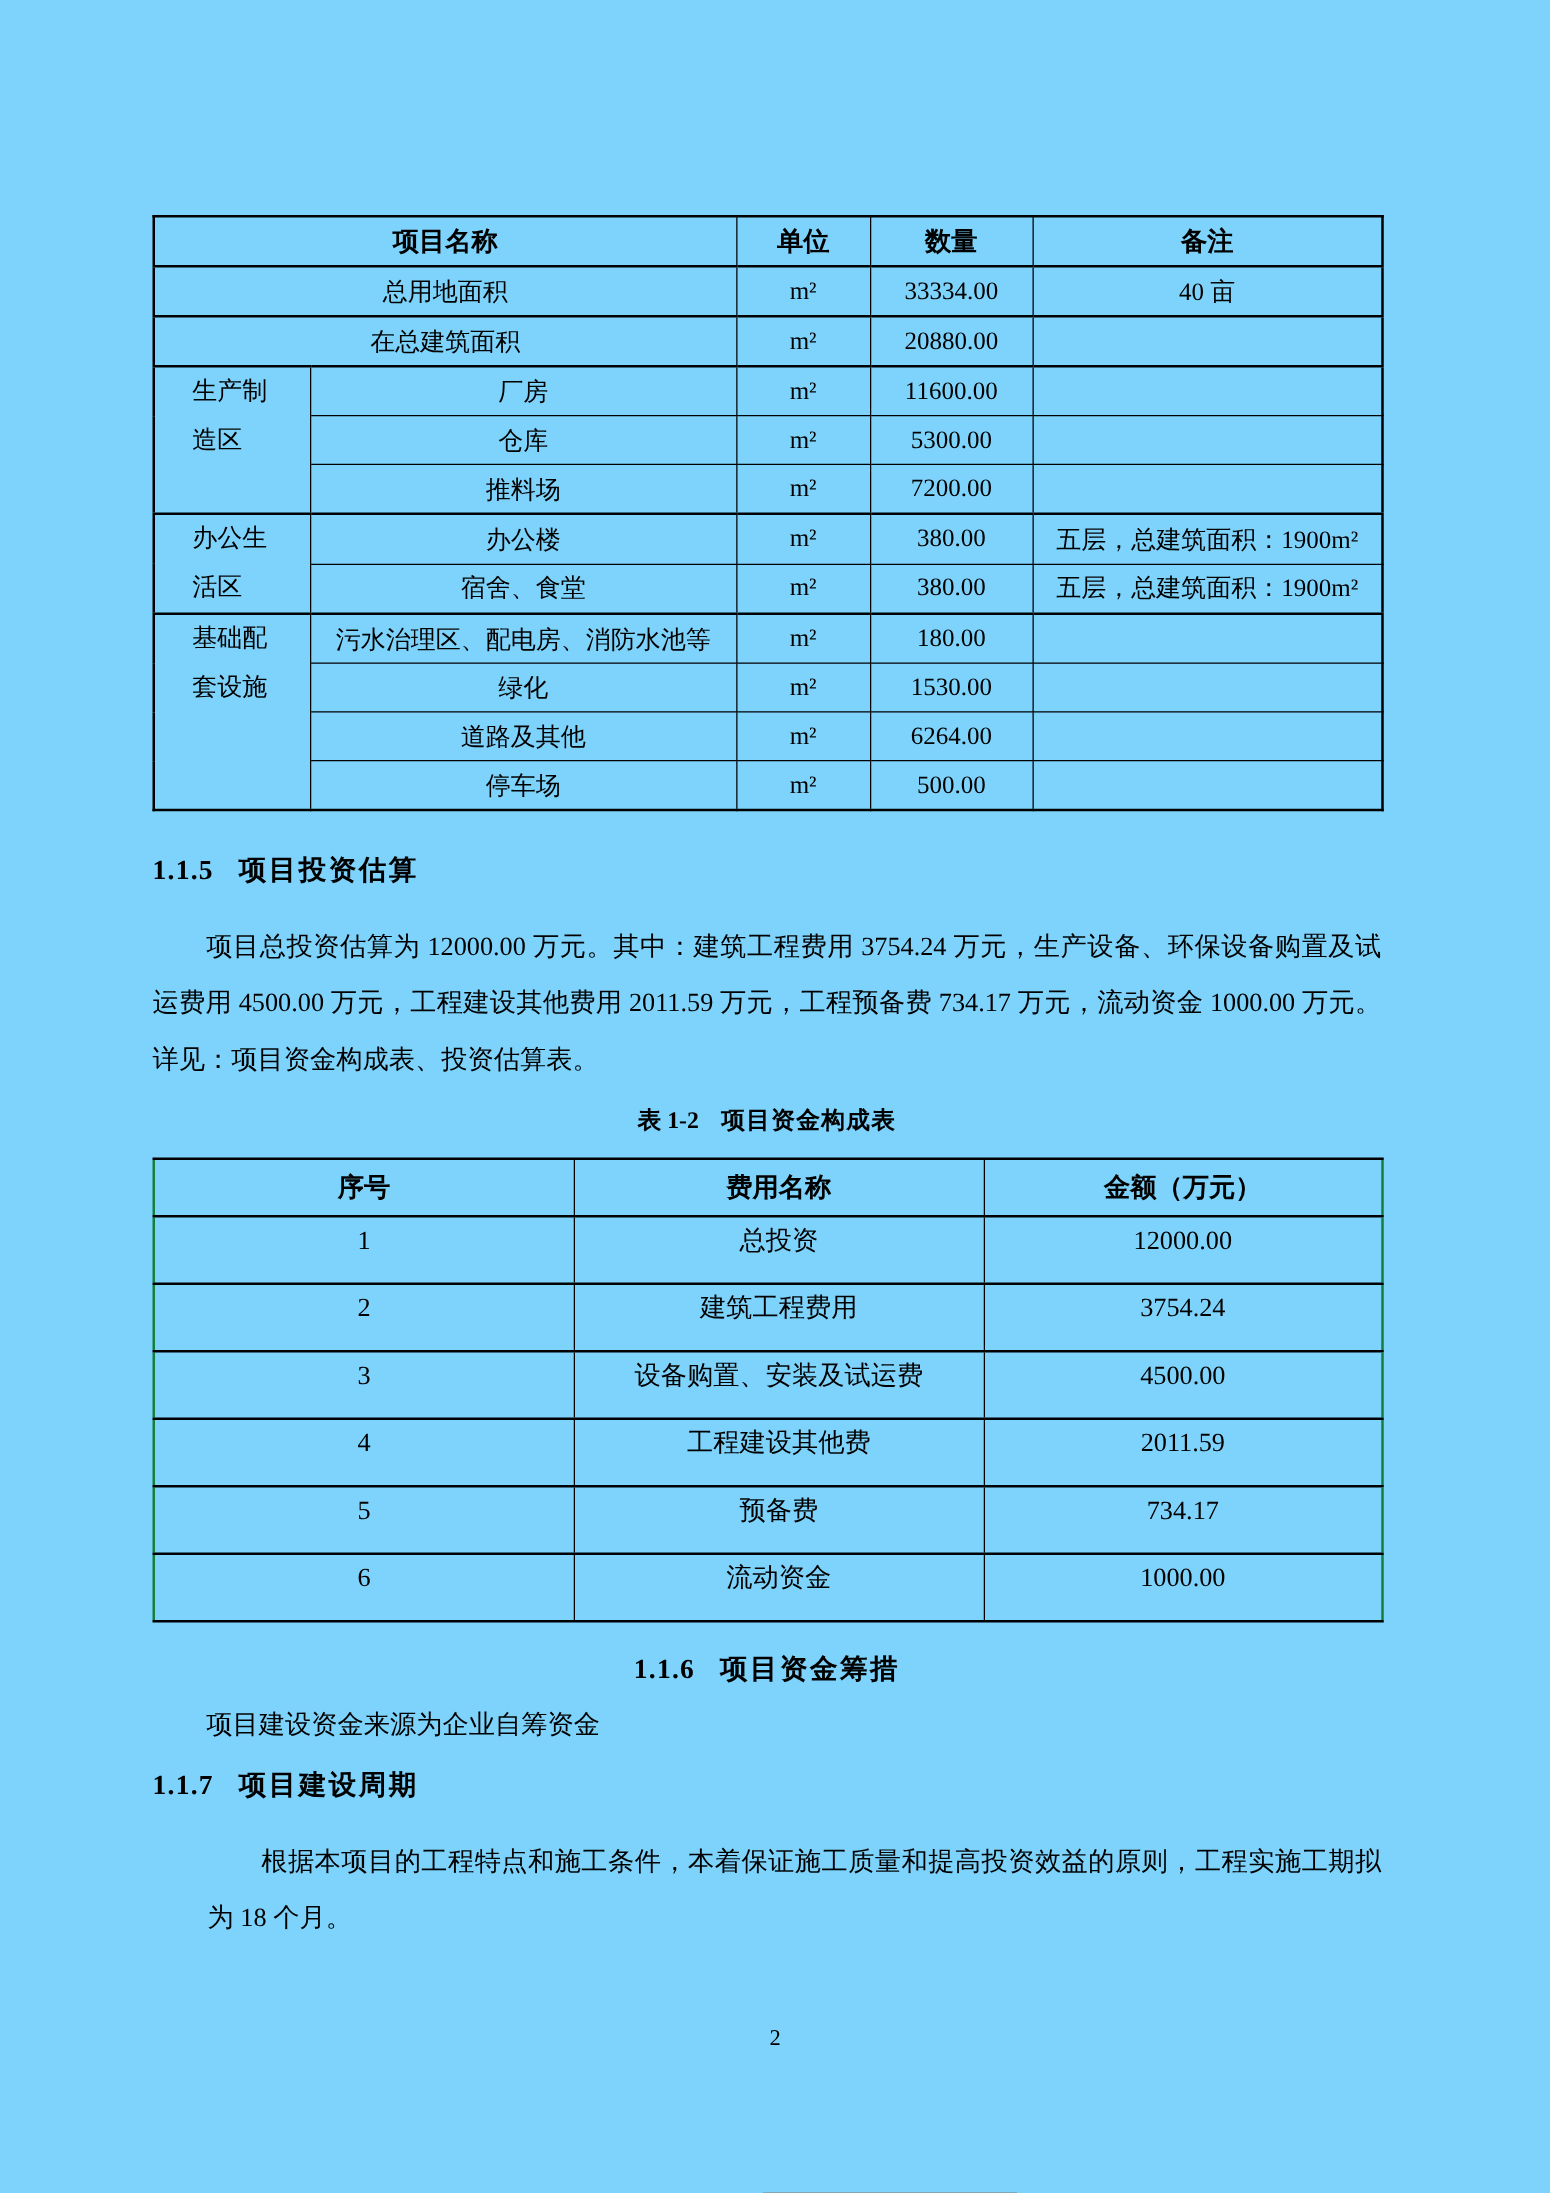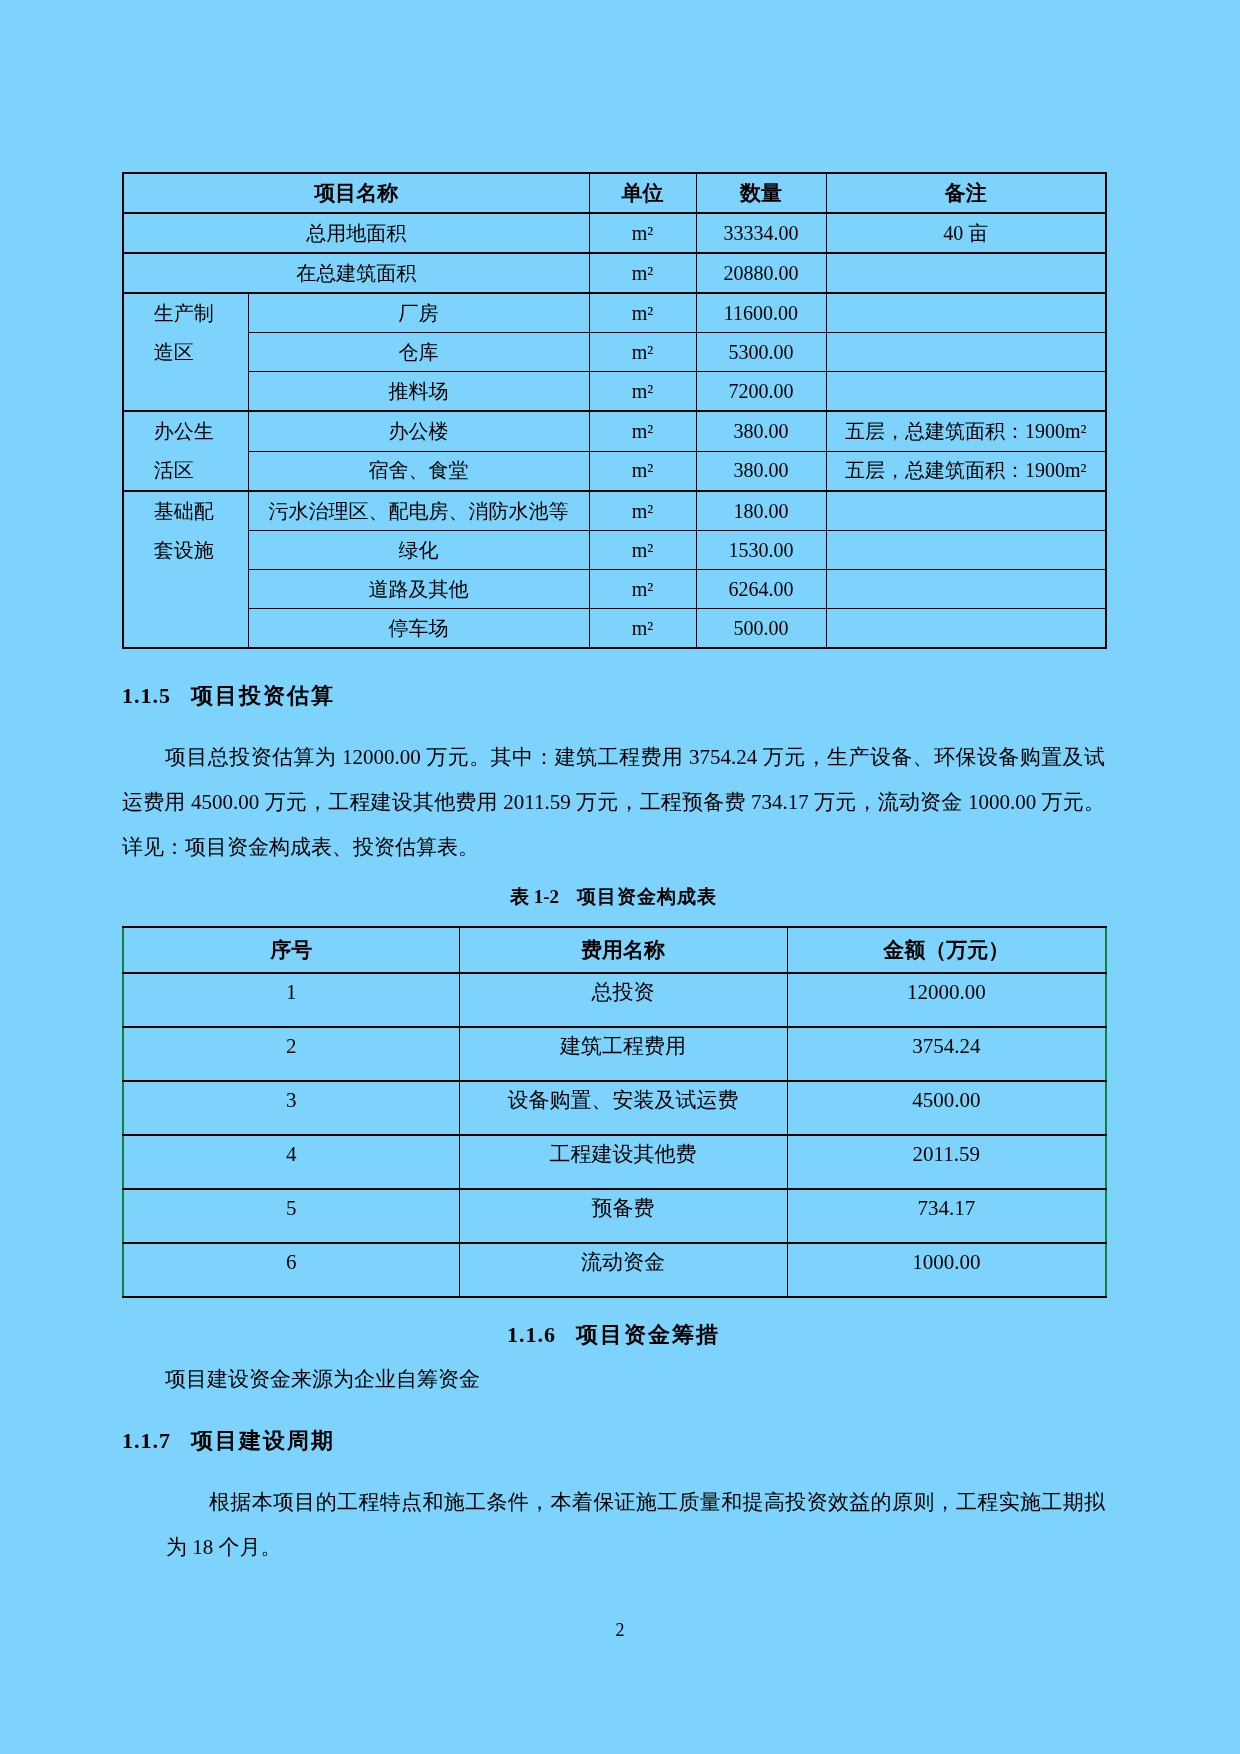--- a/index.html
+++ b/index.html
@@ -46,21 +46,21 @@
   
   h3.sec {
     margin: 0; padding: 0;
     font-size: 22px; font-weight: bold;
     line-height: 30px;
   }
   h3.sec .num { letter-spacing: 1px; }
   h3.sec .ttl { margin-left: 20px; letter-spacing: 2px; }
   h3.s115 { margin-top: 32px; }
   h3.s116 { margin-top: 22px; text-align: center; }
-  h3.s117 { margin-top: 32px; }
+  h3.s117 { margin-top: 19px; }
 
   
   p.body {
     margin: 0; padding: 0;
     font-size: 21px;
     line-height: 45px;
     text-align: justify;
     text-indent: 43px;
   }
   p.p115 { margin-top: 24px; }

